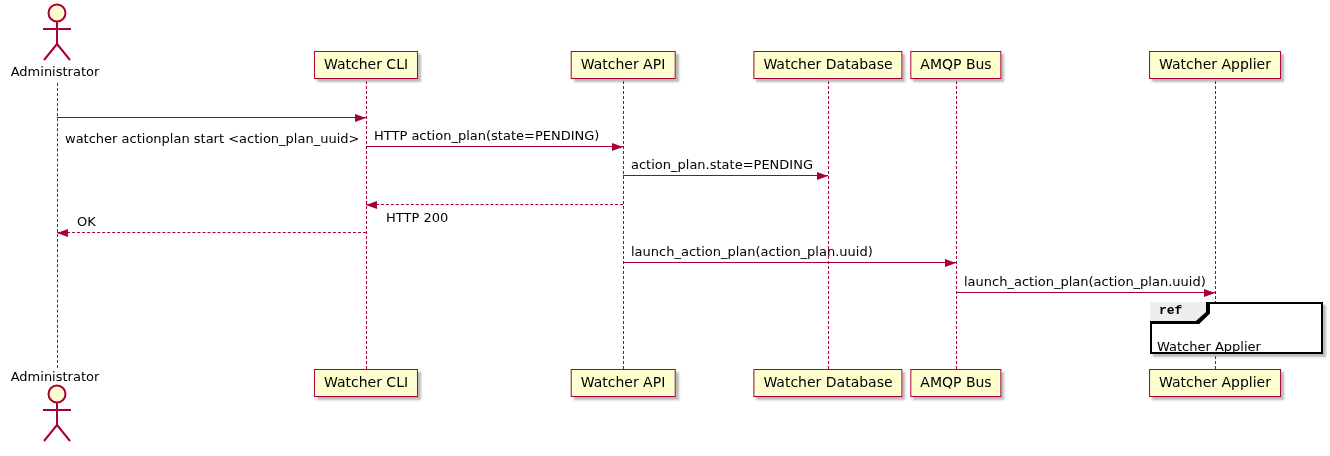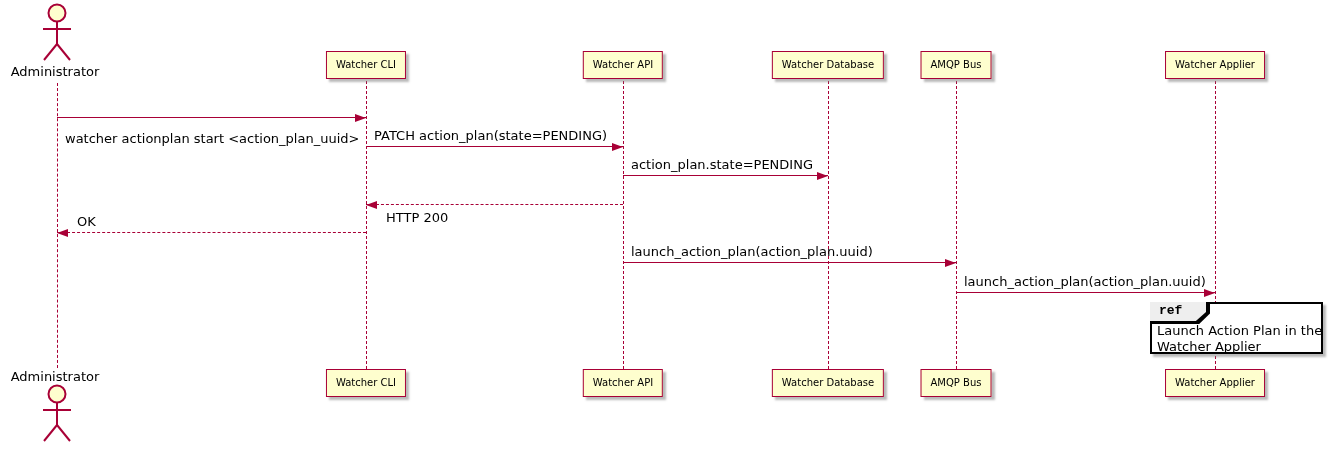--- a/index.html
+++ b/index.html
@@ -16,21 +16,21 @@
     position:relative;width:1330px;height:456px;
     background:var(--bg);
     font-family:"DejaVu Sans",sans-serif;
     color:var(--text);
     overflow:hidden;
   }
   .pbox{
     position:absolute;transform:translateX(-50%);
     background:var(--fill);border:1.5px solid var(--stroke);
     box-shadow:3px 3px 2px rgba(130,130,130,.55);
-    padding:3px 9px 4px 9px;font-size:10px;line-height:19px;
+    padding:3px 9px 4px 9px;font-size:14px;line-height:19px;
     white-space:nowrap;box-sizing:border-box;
   }
   .lifeline{position:absolute;width:0;border-left:1px dashed var(--stroke);}
   .mline{position:absolute;height:0;}
   .mline.solid{border-top:1.4px solid var(--stroke);}
   .mline.dashed{border-top:1.4px dashed var(--stroke);}
   .arr{position:absolute;width:0;height:0;border-top:4px solid transparent;border-bottom:4px solid transparent;}
   .arr.r{border-left:11px solid var(--stroke);}
   .arr.l{border-right:11px solid var(--stroke);}
   .mlabel{position:absolute;font-size:13px;line-height:15px;white-space:nowrap;}
@@ -91,36 +91,35 @@
     <div class="pbox" style="left: 956px; top: 51px;">AMQP Bus</div>
     <div class="pbox" style="left: 956px; top: 369px;">AMQP Bus</div>
     <div class="lifeline" style="left: 1215px; top: 81px; height: 288px;"></div>
     <div class="pbox" style="left: 1215px; top: 51px;">Watcher Applier</div>
     <div class="pbox" style="left: 1215px; top: 369px;">Watcher Applier</div>
     <div class="mline solid" style="left: 57px; top: 117px; width: 309px;"></div>
     <div class="arr r" style="left: 355px; top: 113.5px;"></div>
     <div class="mlabel" style="left: 65px; top: 99px; margin-top: 32px;">watcher actionplan start &lt;action_plan_uuid&gt;</div>
     <div class="mline solid" style="left: 366px; top: 146px; width: 257px;"></div>
     <div class="arr r" style="left: 612px; top: 142.5px;"></div>
-    <div class="mlabel" style="left: 374px; top: 128px;">PATCH action_plan(state=PENDING)</div>
+    <div class="mlabel" style="left: 374px; top: 128px;">HTTP action_plan(state=PENDING)</div>
     <div class="mline solid" style="left: 623px; top: 175px; width: 205px;"></div>
     <div class="arr r" style="left: 817px; top: 171.5px;"></div>
     <div class="mlabel" style="left: 631px; top: 157px;">action_plan.state=PENDING</div>
     <div class="mline dashed" style="left: 366px; top: 204px; width: 257px;"></div>
     <div class="arr l" style="left: 366px; top: 200.5px;"></div>
     <div class="mlabel" style="left: 386px; top: 186px; margin-top: 24px;">HTTP 200</div>
     <div class="mline dashed" style="left: 57px; top: 232px; width: 309px;"></div>
     <div class="arr l" style="left: 57px; top: 228.5px;"></div>
     <div class="mlabel" style="left: 77px; top: 214px;">OK</div>
     <div class="mline solid" style="left: 623px; top: 262px; width: 333px;"></div>
     <div class="arr r" style="left: 945px; top: 258.5px;"></div>
     <div class="mlabel" style="left: 631px; top: 244px;">launch_action_plan(action_plan.uuid)</div>
     <div class="mline solid" style="left: 956px; top: 292px; width: 259px;"></div>
     <div class="arr r" style="left: 1204px; top: 288.5px;"></div>
     <div class="mlabel" style="left: 964px; top: 274px;">launch_action_plan(action_plan.uuid)</div>
     <div class="ref-frame" style="left: 1150px; top: 302px; width: 173px; height: 52px;">
       <div class="ref-tab-outer">
         <div class="ref-tab-inner">ref</div>
       </div>
-      <div class="ref-line" style="top: 19px;">Launch Action Plan in the</div>
       <div class="ref-line" style="top: 35px;">Watcher Applier</div>
     </div>
   </div>
 
 </body></html>

